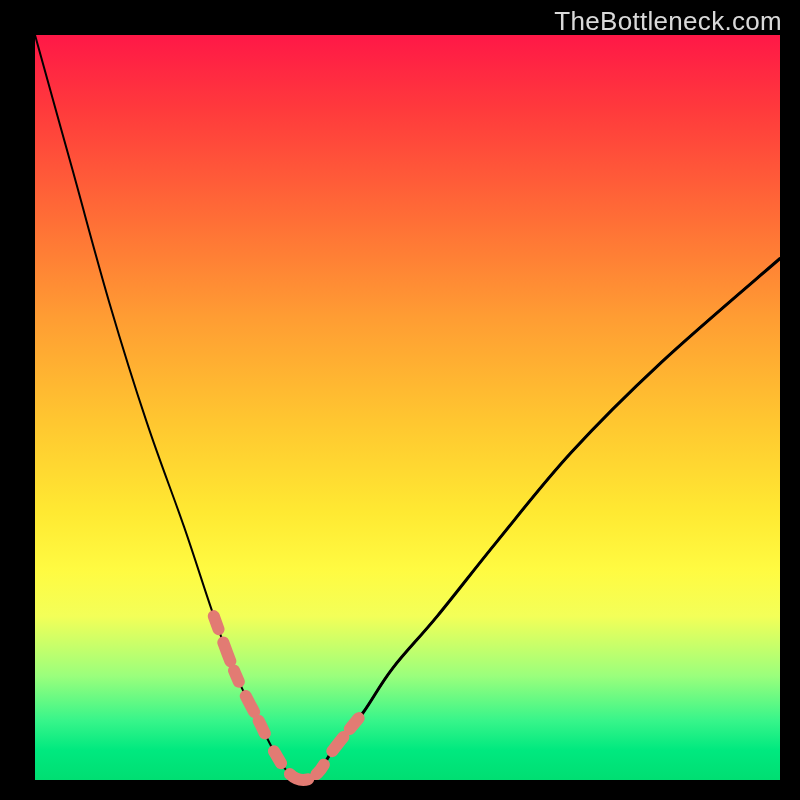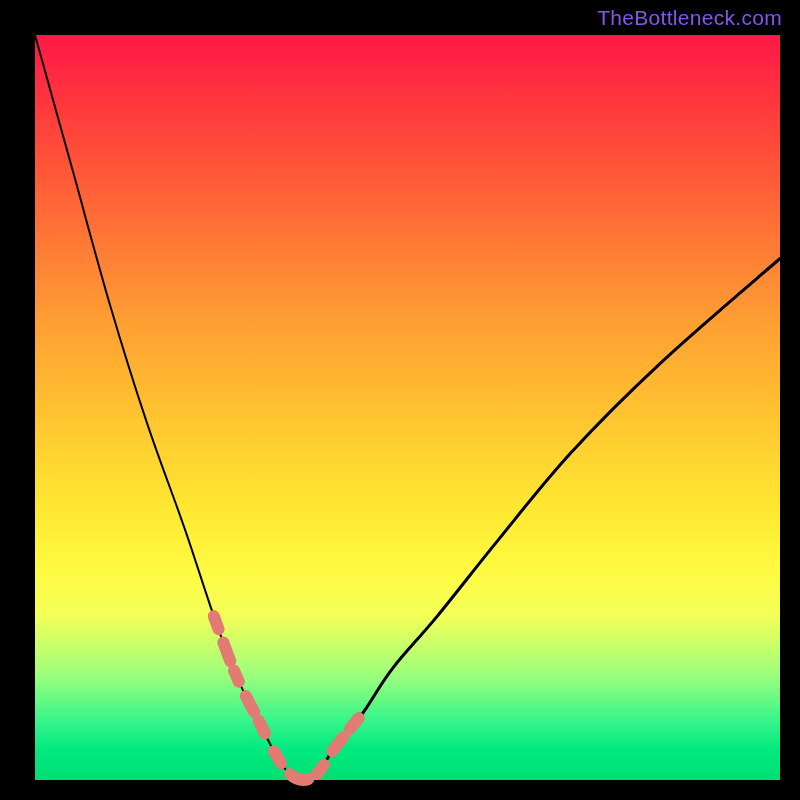--- a/index.html
+++ b/index.html
@@ -38,22 +38,22 @@
       #9bff7c 86%,
       #38f58a 92%,
       #00e97f 96%,
       #00de72 100%
     );
   }
   .watermark {
     position: absolute;
     top: 6px;
     right: 18px;
-    color: #8b5cf6;
-    font-size: 21px;
+    color: #e5e5e5;
+    font-size: 26px;
     font-weight: 400;
     letter-spacing: 0.3px;
     opacity: 0.95;
   }
   svg.curve {
     position: absolute;
     left: 0;
     top: 0;
     width: 745px;
     height: 745px;

